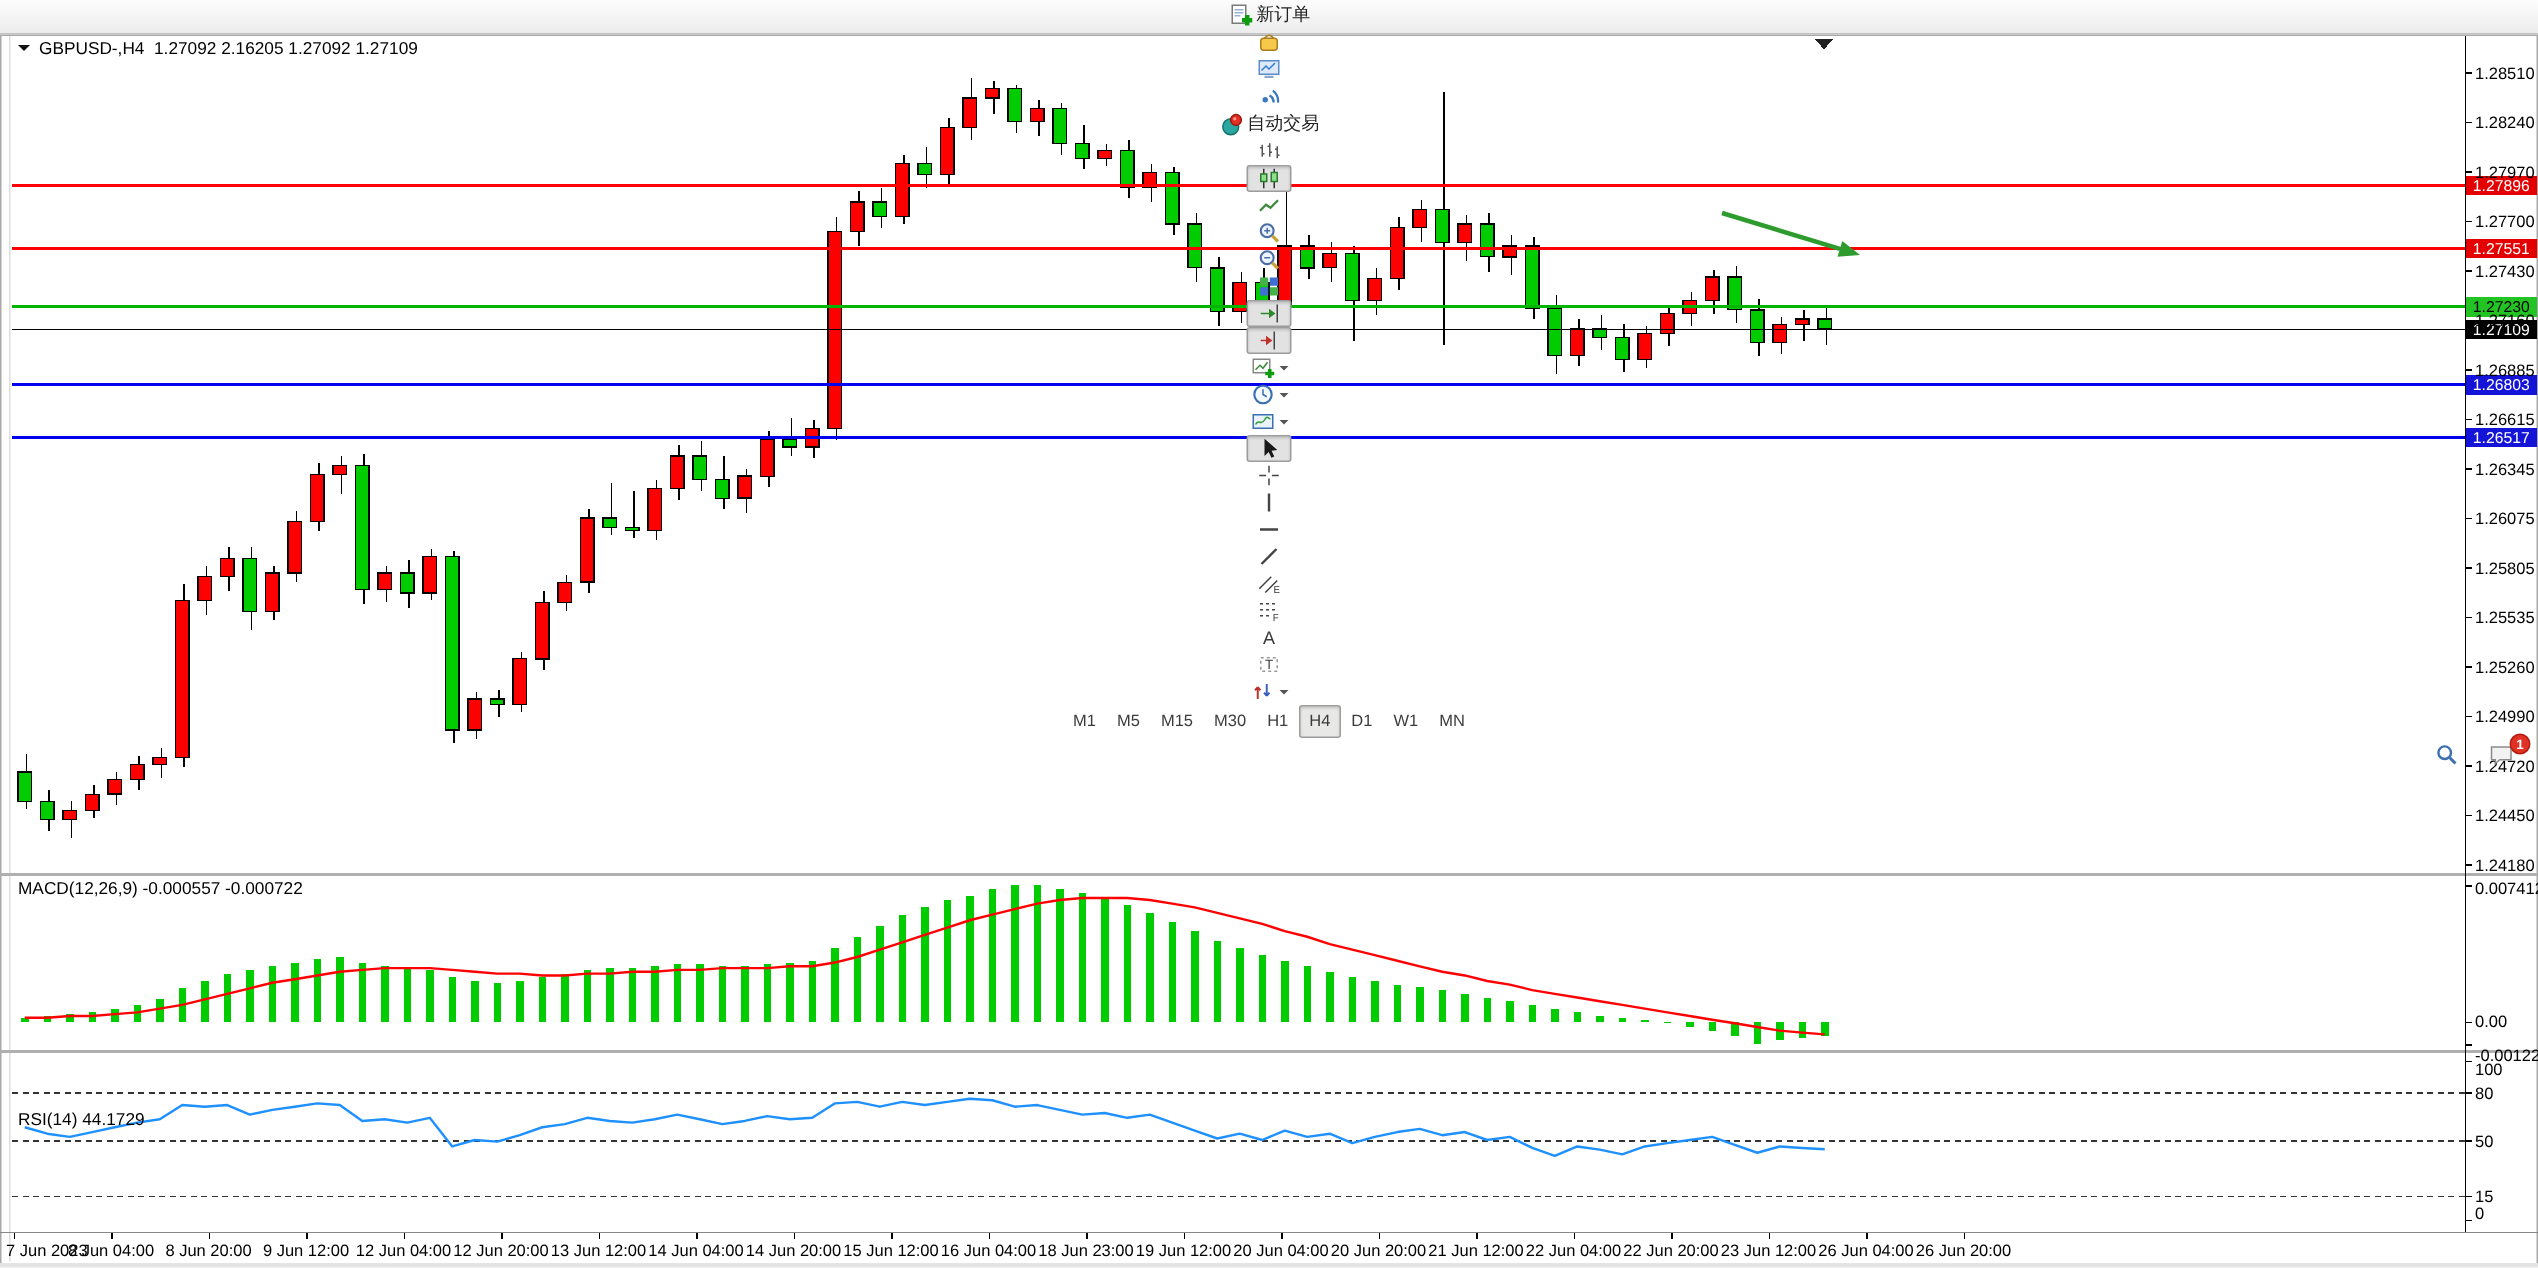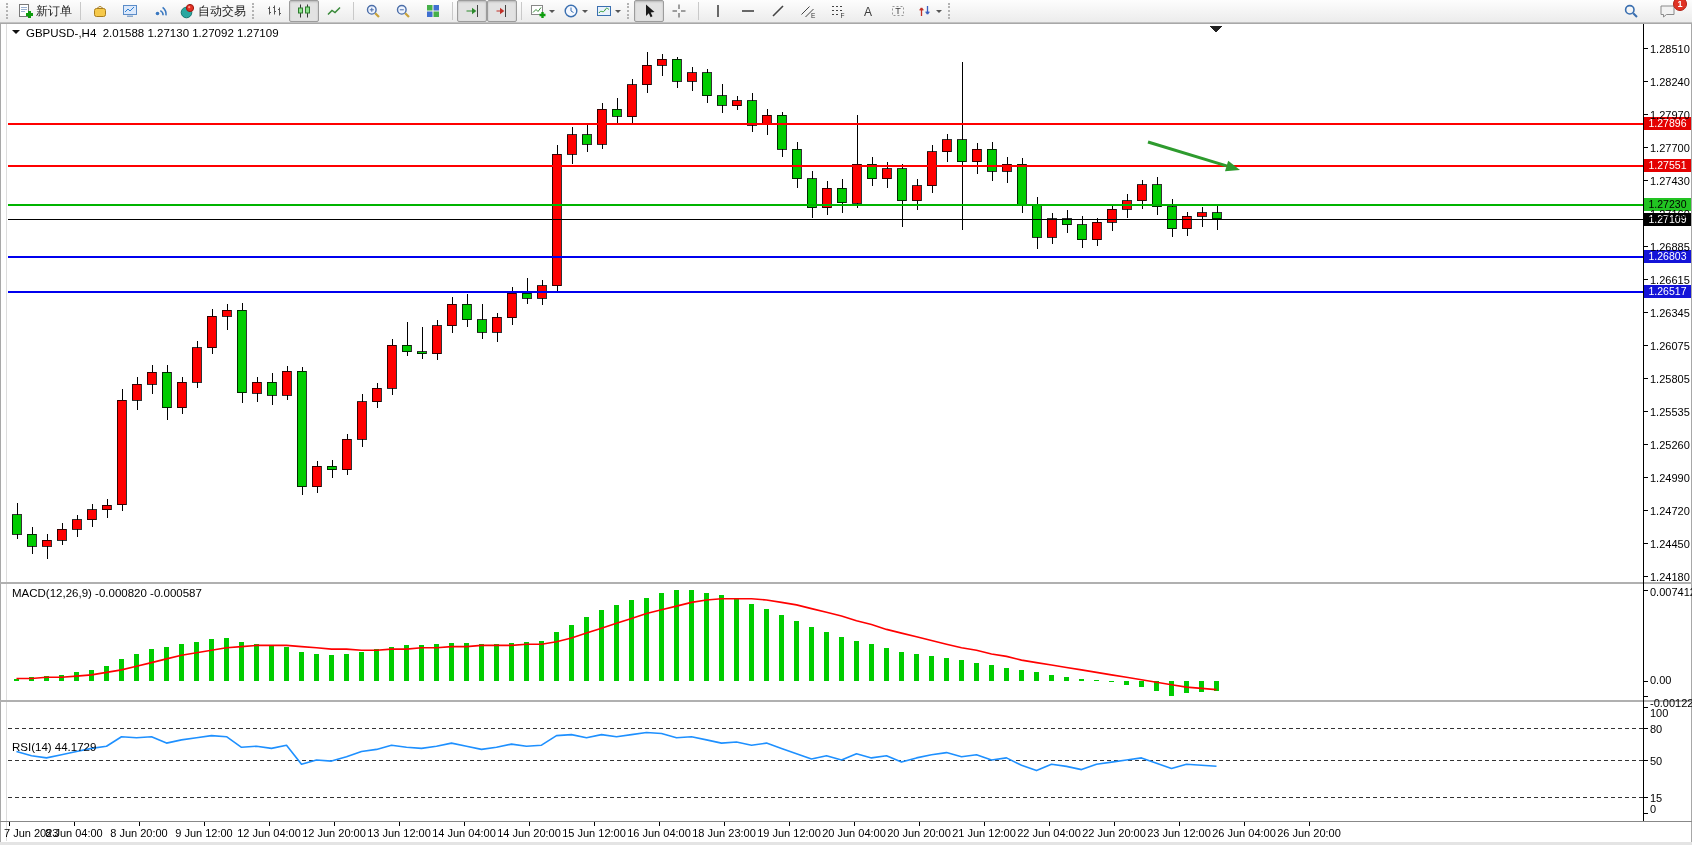--- a/index.html
+++ b/index.html
@@ -1,21 +1,21 @@
 <!DOCTYPE html>
 <html><head>
 <meta charset="utf-8">
 <style>
   html,body{margin:0;padding:0;}
   body{width:1692px;height:845px;position:relative;overflow:hidden;background:#fff;
        font-family:"Liberation Sans",sans-serif;}
   
   .toolbar{position:absolute;top:0;left:0;width:1692px;height:23px;box-sizing:border-box;
     background:linear-gradient(#fdfdfd,#ececec);border-bottom:1px solid #c2c2c2;
-    display:flex;align-items:center;padding:0 4px;z-index:10;}
+    display:flex;align-items:center;padding:0 4px;z-index:10;flex-direction:column;}
   .btn{height:20px;min-width:22px;display:flex;align-items:center;justify-content:center;gap:3px;
     padding:0 3px;border:1px solid transparent;border-radius:2px;font-size:12px;color:#222;}
   .btn.pressed{background:#e2e2e2;border-color:#9c9c9c;box-shadow:inset 0 1px 2px rgba(0,0,0,.18);}
   .btn svg{display:block;}
   .sep{width:1px;height:18px;background:#c9c9c9;margin:0 4px;}
   .handle{width:0;height:16px;border-left:2px dotted #b3b3b3;margin:0 5px 0 2px;}
   .caret{width:0;height:0;border:3px solid transparent;border-top-color:#555;margin-top:4px;}
   .tf-group{display:flex;align-items:center;}
   .tf-btn{height:20px;padding:0 6px;display:flex;align-items:center;font-size:11px;color:#3c3c3c;
     border:1px solid transparent;border-radius:2px;}
@@ -265,20 +265,31 @@
       <span>
         <svg width="16" height="16" viewBox="0 0 16 16">
           <path d="M4.5 13V5M4.5 5 2.7 7.3M4.5 5l1.8 2.3" stroke="#c03028" fill="none" stroke-width="1.3"></path>
           <path d="M10.5 3v8M10.5 11l-1.8-2.3M10.5 11l1.8-2.3" stroke="#3a5fc0" fill="none" stroke-width="1.3"></path>
         </svg>
       </span>
       <span class="caret"></span>
     </div>
 
   <div class="handle"></div>
+  <div class="tf-group" id="tf-group">
+      <div class="tf-btn">M1</div>
+      <div class="tf-btn">M5</div>
+      <div class="tf-btn">M15</div>
+      <div class="tf-btn">M30</div>
+      <div class="tf-btn">H1</div>
+      <div class="tf-btn pressed">H4</div>
+      <div class="tf-btn">D1</div>
+      <div class="tf-btn">W1</div>
+      <div class="tf-btn">MN</div>
+    </div>
 
   <div class="right-group">
     <div class="btn">
         <span>
           <svg width="16" height="16" viewBox="0 0 16 16">
             <circle cx="6.8" cy="6.8" r="4.2" fill="none" stroke="#3a6fb0" stroke-width="1.6"></circle>
             <path d="M10.2 10.2 14 14" stroke="#3a6fb0" stroke-width="2"></path>
           </svg>
         </span>
       </div>
@@ -675,16 +686,16 @@
       <line x1="8" y1="797.5" x2="1643" y2="797.5" stroke="#333" stroke-dasharray="4 3" shape-rendering="crispEdges"></line>
       <line x1="1643" y1="797.5" x2="1648" y2="797.5" stroke="#000" shape-rendering="crispEdges"></line>
       <text x="1650" y="801.5" font-size="11" fill="#000" font-family="Liberation Sans, sans-serif">15</text>
       <line x1="1643" y1="813.5" x2="1648" y2="813.5" stroke="#000" shape-rendering="crispEdges"></line>
       <text x="1650" y="812.5" font-size="11" fill="#000" font-family="Liberation Sans, sans-serif">0</text>
       <polyline points="16.5,751.5 31.5,755.8 46.5,757.9 61.5,754.7 76.5,751.5 91.5,748.4 106.5,746.2 121.5,736.7 136.5,737.8 151.5,736.7 166.5,743.1 181.5,739.9 196.5,737.8 211.5,735.6 226.5,736.7 241.5,747.3 256.5,746.2 271.5,748.4 286.5,745.2 301.5,764.3 316.5,760.0 331.5,761.1 346.5,756.8 361.5,751.5 376.5,749.4 391.5,745.2 406.5,747.3 421.5,748.4 436.5,746.2 451.5,743.1 466.5,746.2 481.5,749.4 496.5,747.3 511.5,744.1 526.5,746.2 541.5,745.2 556.5,735.6 571.5,734.6 586.5,737.8 601.5,734.6 616.5,736.7 631.5,734.6 646.5,732.5 661.5,733.5 676.5,737.8 691.5,736.7 706.5,739.9 721.5,743.1 736.5,742.0 751.5,745.2 766.5,743.1 781.5,748.4 796.5,753.7 811.5,759.0 826.5,755.8 841.5,760.0 856.5,753.7 871.5,757.9 886.5,755.8 901.5,762.1 916.5,757.9 931.5,754.7 946.5,752.6 961.5,756.8 976.5,754.7 991.5,760.0 1006.5,757.9 1021.5,765.3 1036.5,770.6 1051.5,764.3 1066.5,766.4 1081.5,769.6 1096.5,764.3 1111.5,762.1 1126.5,760.0 1141.5,757.9 1156.5,763.2 1171.5,768.5 1186.5,764.3 1201.5,765.3 1216.5,766.2" fill="none" stroke="#1e90ff" stroke-width="1.6" stroke-linejoin="round"></polyline>
     </g>
   </svg>
 
 <div class="ovl" style="left:12px;top:27px;">
-  <span class="title-caret"></span><span>GBPUSD-,H4</span>&nbsp;&nbsp;<span>2.01588 1.27130 1.27092 1.27109</span>
+  <span class="title-caret"></span><span>GBPUSD-,H4</span>&nbsp;&nbsp;<span>1.27092 2.16205 1.27092 1.27109</span>
 </div>
-<div class="ovl" style="left:12px;top:587px;">MACD(12,26,9) -0.000820 -0.000587</div>
+<div class="ovl" style="left:12px;top:587px;">MACD(12,26,9) -0.000557 -0.000722</div>
 <div class="ovl" style="left:12px;top:706px;margin-top:35px;">RSI(14) 44.1729</div>
 
 </body></html>

